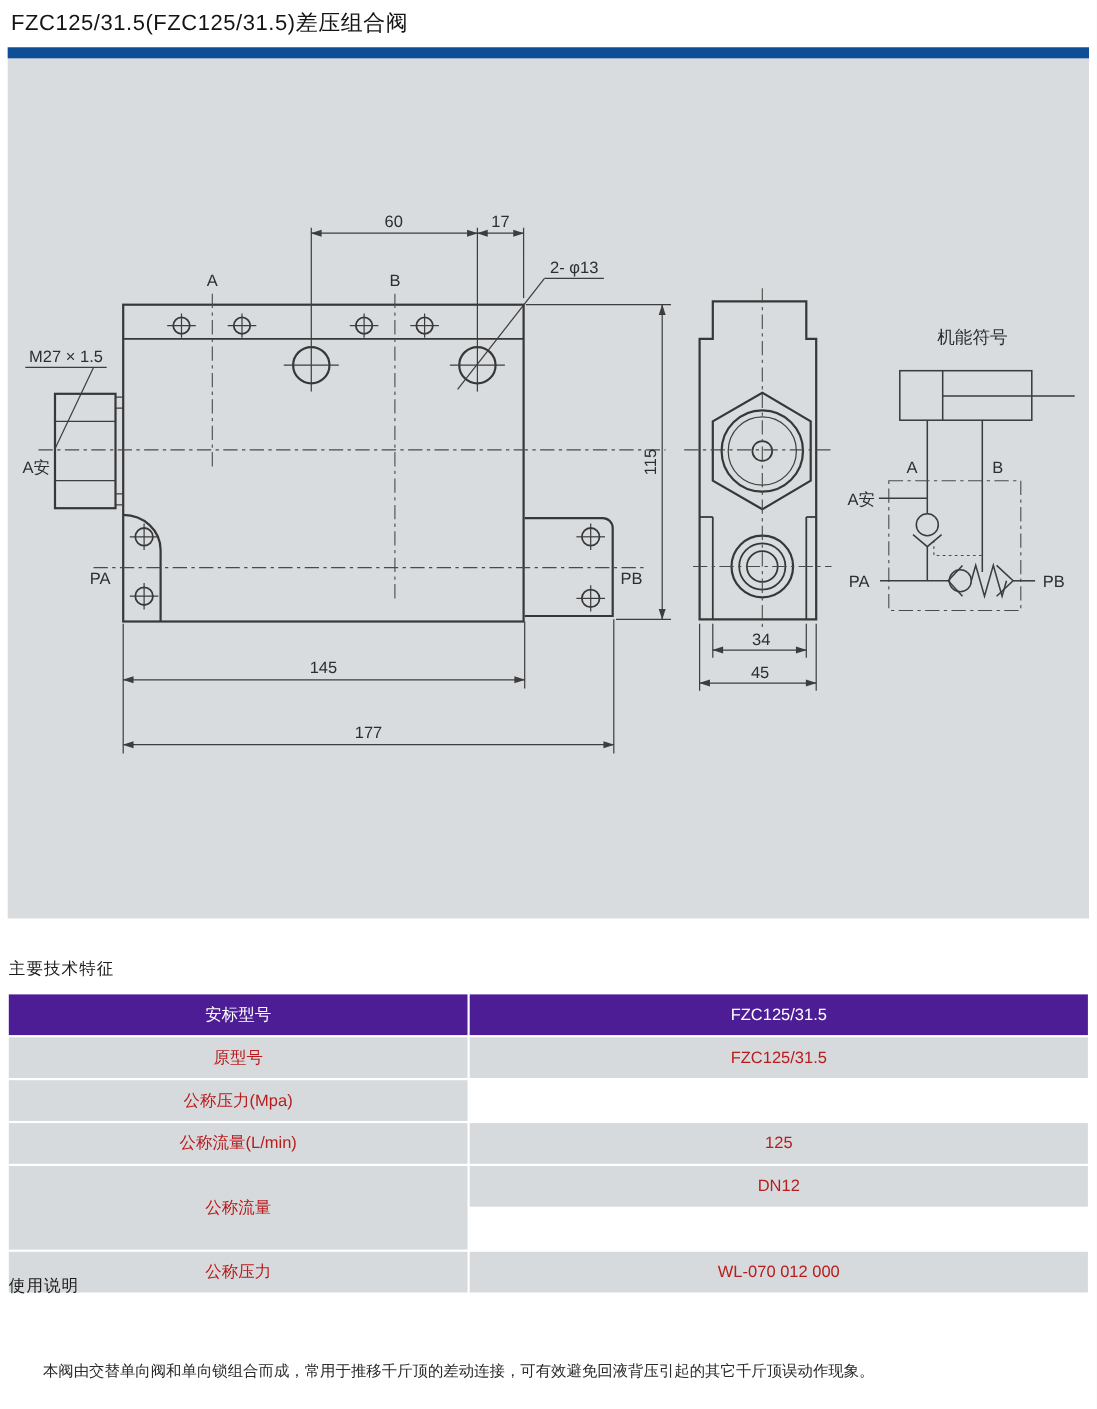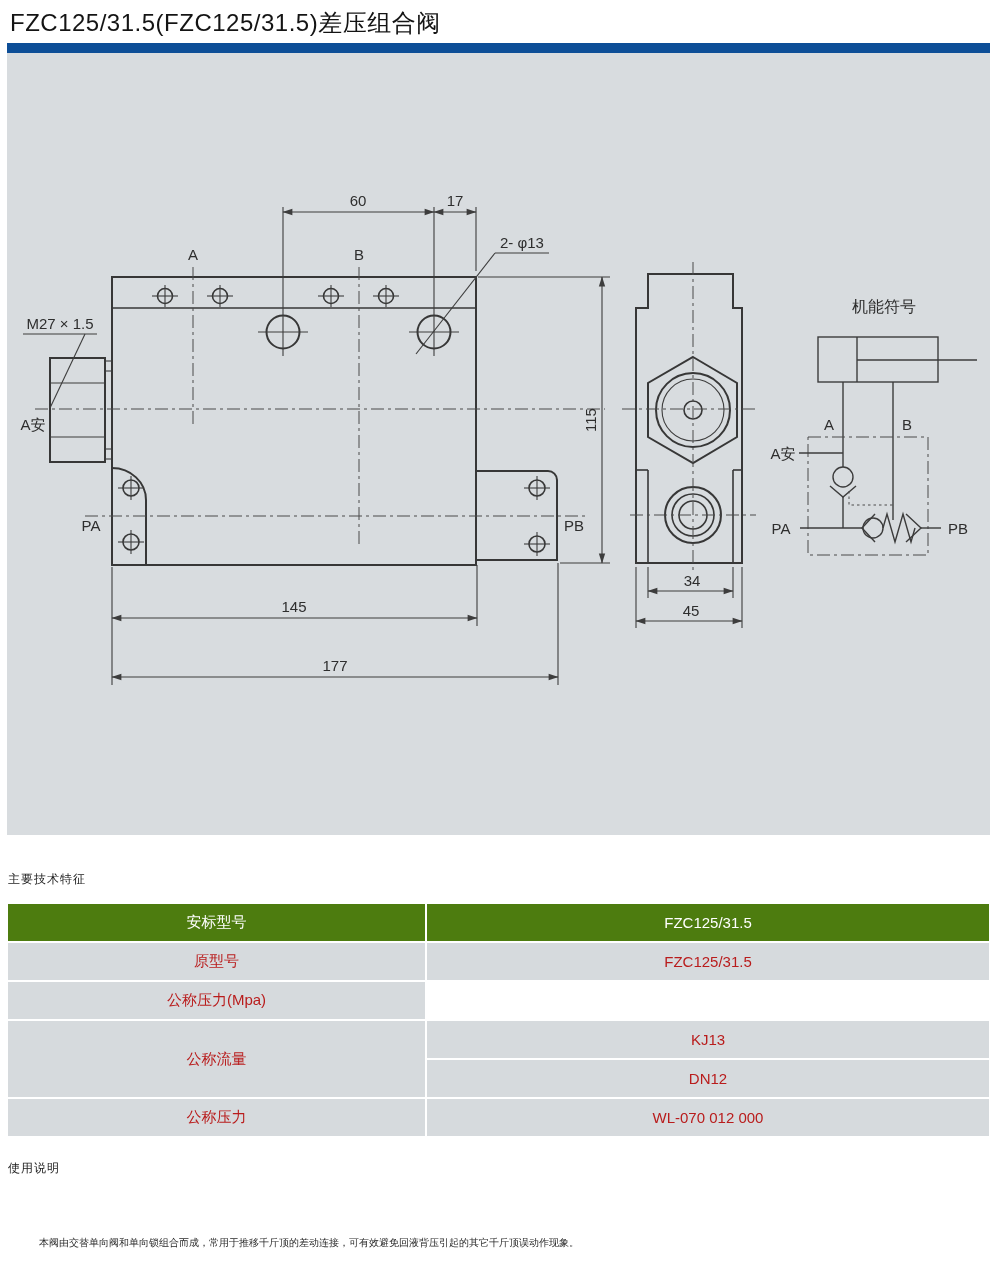--- a/index.html
+++ b/index.html
@@ -1,30 +1,30 @@
 <!DOCTYPE html>
 <html><head>
 <meta charset="utf-8">
 <style>
   html,body{margin:0;padding:0;background:#fff;}
   body{width:997px;height:1281px;position:relative;font-family:"Liberation Sans",sans-serif;color:#222;}
   .abs{position:absolute;}
-  .page-title{left:10px;top:7px;font-size:24px;color:#141414;letter-spacing:.5px;}
+  .page-title{left:10px;top:7px;font-size:20px;color:#141414;letter-spacing:.5px;}
   .panel{left:7px;top:43px;width:983px;height:792px;background:#d8dcdf;}
   .panel-bar{position:absolute;left:0;top:0;width:983px;height:10px;background:#0d4e97;}
   .panel svg{position:absolute;left:0;top:10px;}
-  .section-heading{left:8px;font-size:12px;color:#1c1c1c;font-weight:500;letter-spacing:1px;}
+  .section-heading{left:8px;font-size:15px;color:#1c1c1c;font-weight:500;letter-spacing:1px;}
   .spec-table{left:8px;top:904px;width:981px;}
   .t-row{display:grid;grid-template-columns:417px 1fr;column-gap:2px;margin-bottom:2px;}
   .t-cell{background:#d6dadd;height:37px;display:flex;align-items:center;justify-content:center;
           font-size:15px;color:#b91c1c;}
-  .t-head .t-cell{background:#4d7c0f;color:#ffffff;}
+  .t-head .t-cell{background:#4c1d95;color:#ffffff;}
   .t-double{grid-template-rows:37px 37px;row-gap:2px;}
   .t-double .label{grid-row:span 2;height:auto;}
-  .usage-text{left:8px;top:1236px;width:975px;font-size:10px;line-height:1.45;color:#2a2a2a;text-indent:31px;}
+  .usage-text{left:8px;top:1236px;width:975px;font-size:14px;line-height:1.45;color:#2a2a2a;text-indent:31px;}
   
   .ol{fill:none;stroke:#373737;stroke-width:2;}
   .ml{fill:none;stroke:#373737;stroke-width:1.6;}
   .tl{fill:none;stroke:#3d3d3d;stroke-width:1.1;}
   .cl{fill:none;stroke:#4a4a4a;stroke-width:1;stroke-dasharray:13 4 3 4;}
   .dt{fill:none;stroke:#4a4a4a;stroke-width:1;stroke-dasharray:2.5 3;}
   .sym{fill:none;stroke:#3c3c3c;stroke-width:1.4;}
   text.d{fill:#2e2e2e;font-family:"Liberation Sans",sans-serif;font-size:14px;}
   text.big{font-size:15px;}
 </style>
@@ -217,23 +217,26 @@
     <div class="t-cell label">安标型号</div>
     <div class="t-cell value">FZC125/31.5</div>
   </div>
   <div class="t-row">
     <div class="t-cell label">原型号</div>
     <div class="t-cell value">FZC125/31.5</div>
   </div>
   <div class="t-row">
     <div class="t-cell label">公称压力(Mpa)</div>
   </div>
+  <div class="t-row">
+    <div class="t-cell label">公称流量(L/min)</div>
+    <div class="t-cell value">125</div>
+  </div>
   <div class="t-row t-double">
     <div class="t-cell label">公称流量</div>
-    <div class="t-cell value">KJ13</div>
     <div class="t-cell value">DN12</div>
   </div>
   <div class="t-row">
     <div class="t-cell label">公称压力</div>
     <div class="t-cell value">WL-070 012 000</div>
   </div>
 </div>
 
 <div class="abs section-heading" style="top:1160px;">使用说明</div>
 <div class="abs usage-text">本阀由交替单向阀和单向锁组合而成，常用于推移千斤顶的差动连接，可有效避免回液背压引起的其它千斤顶误动作现象。</div>

